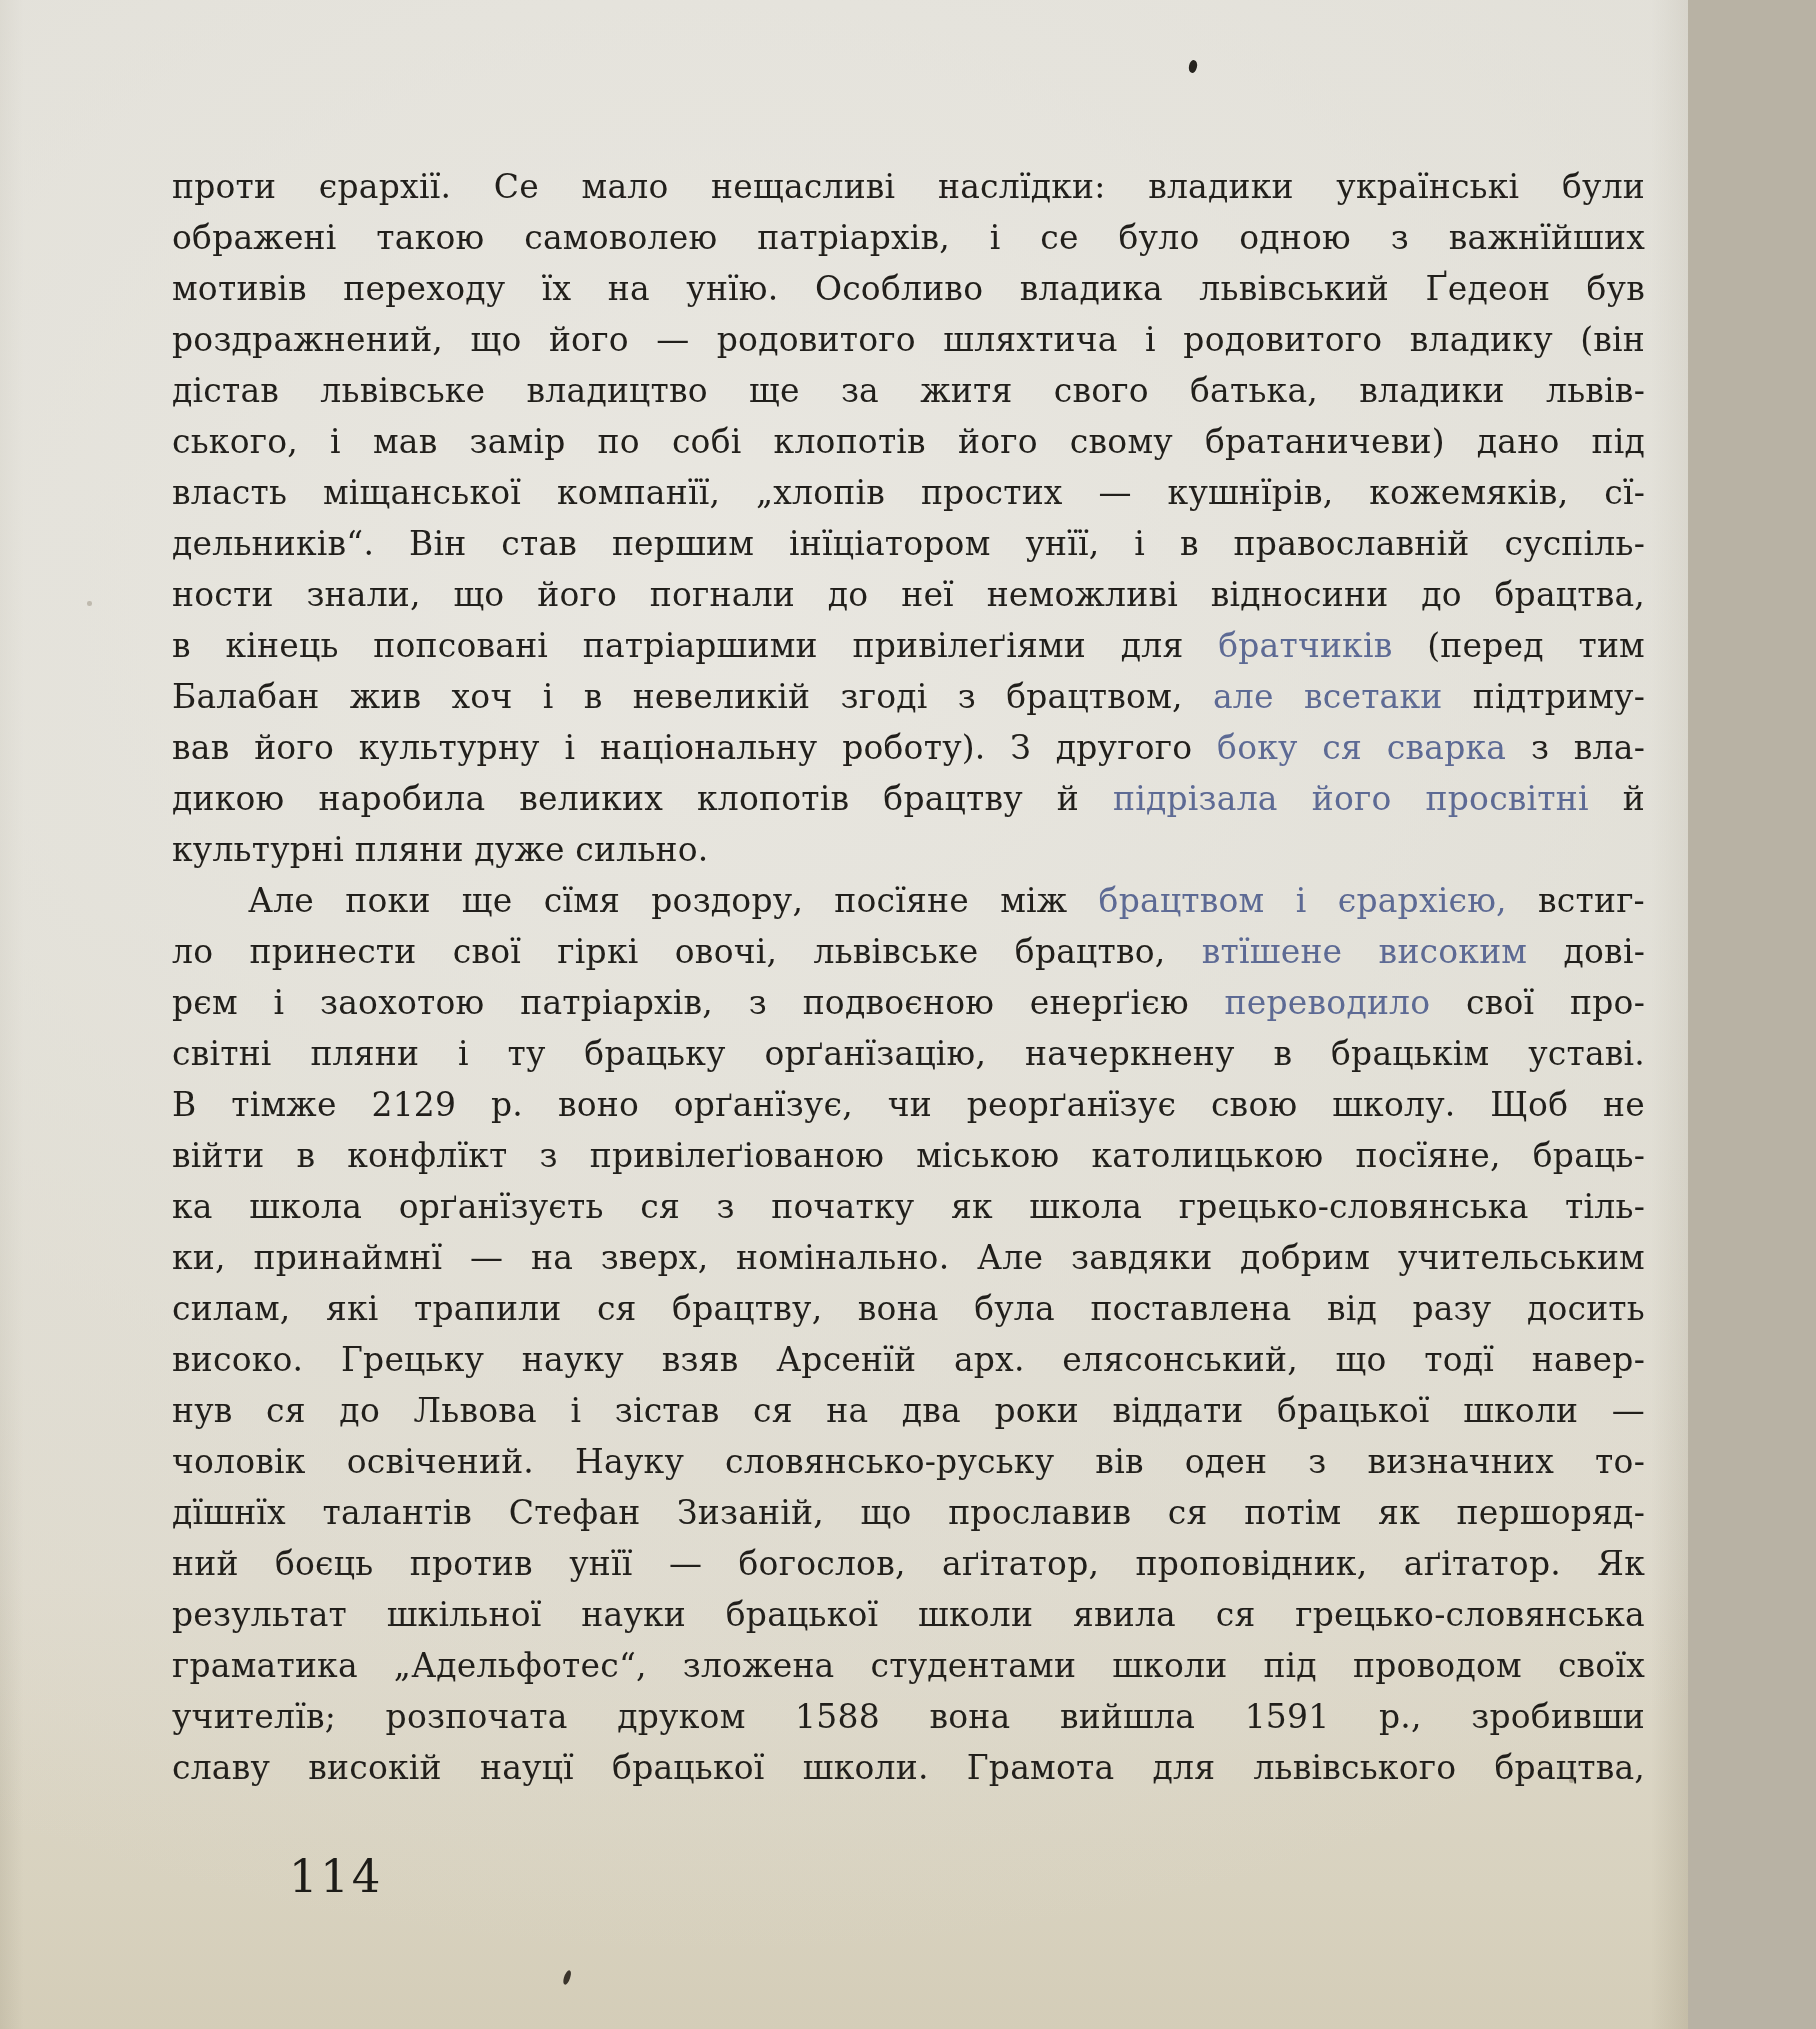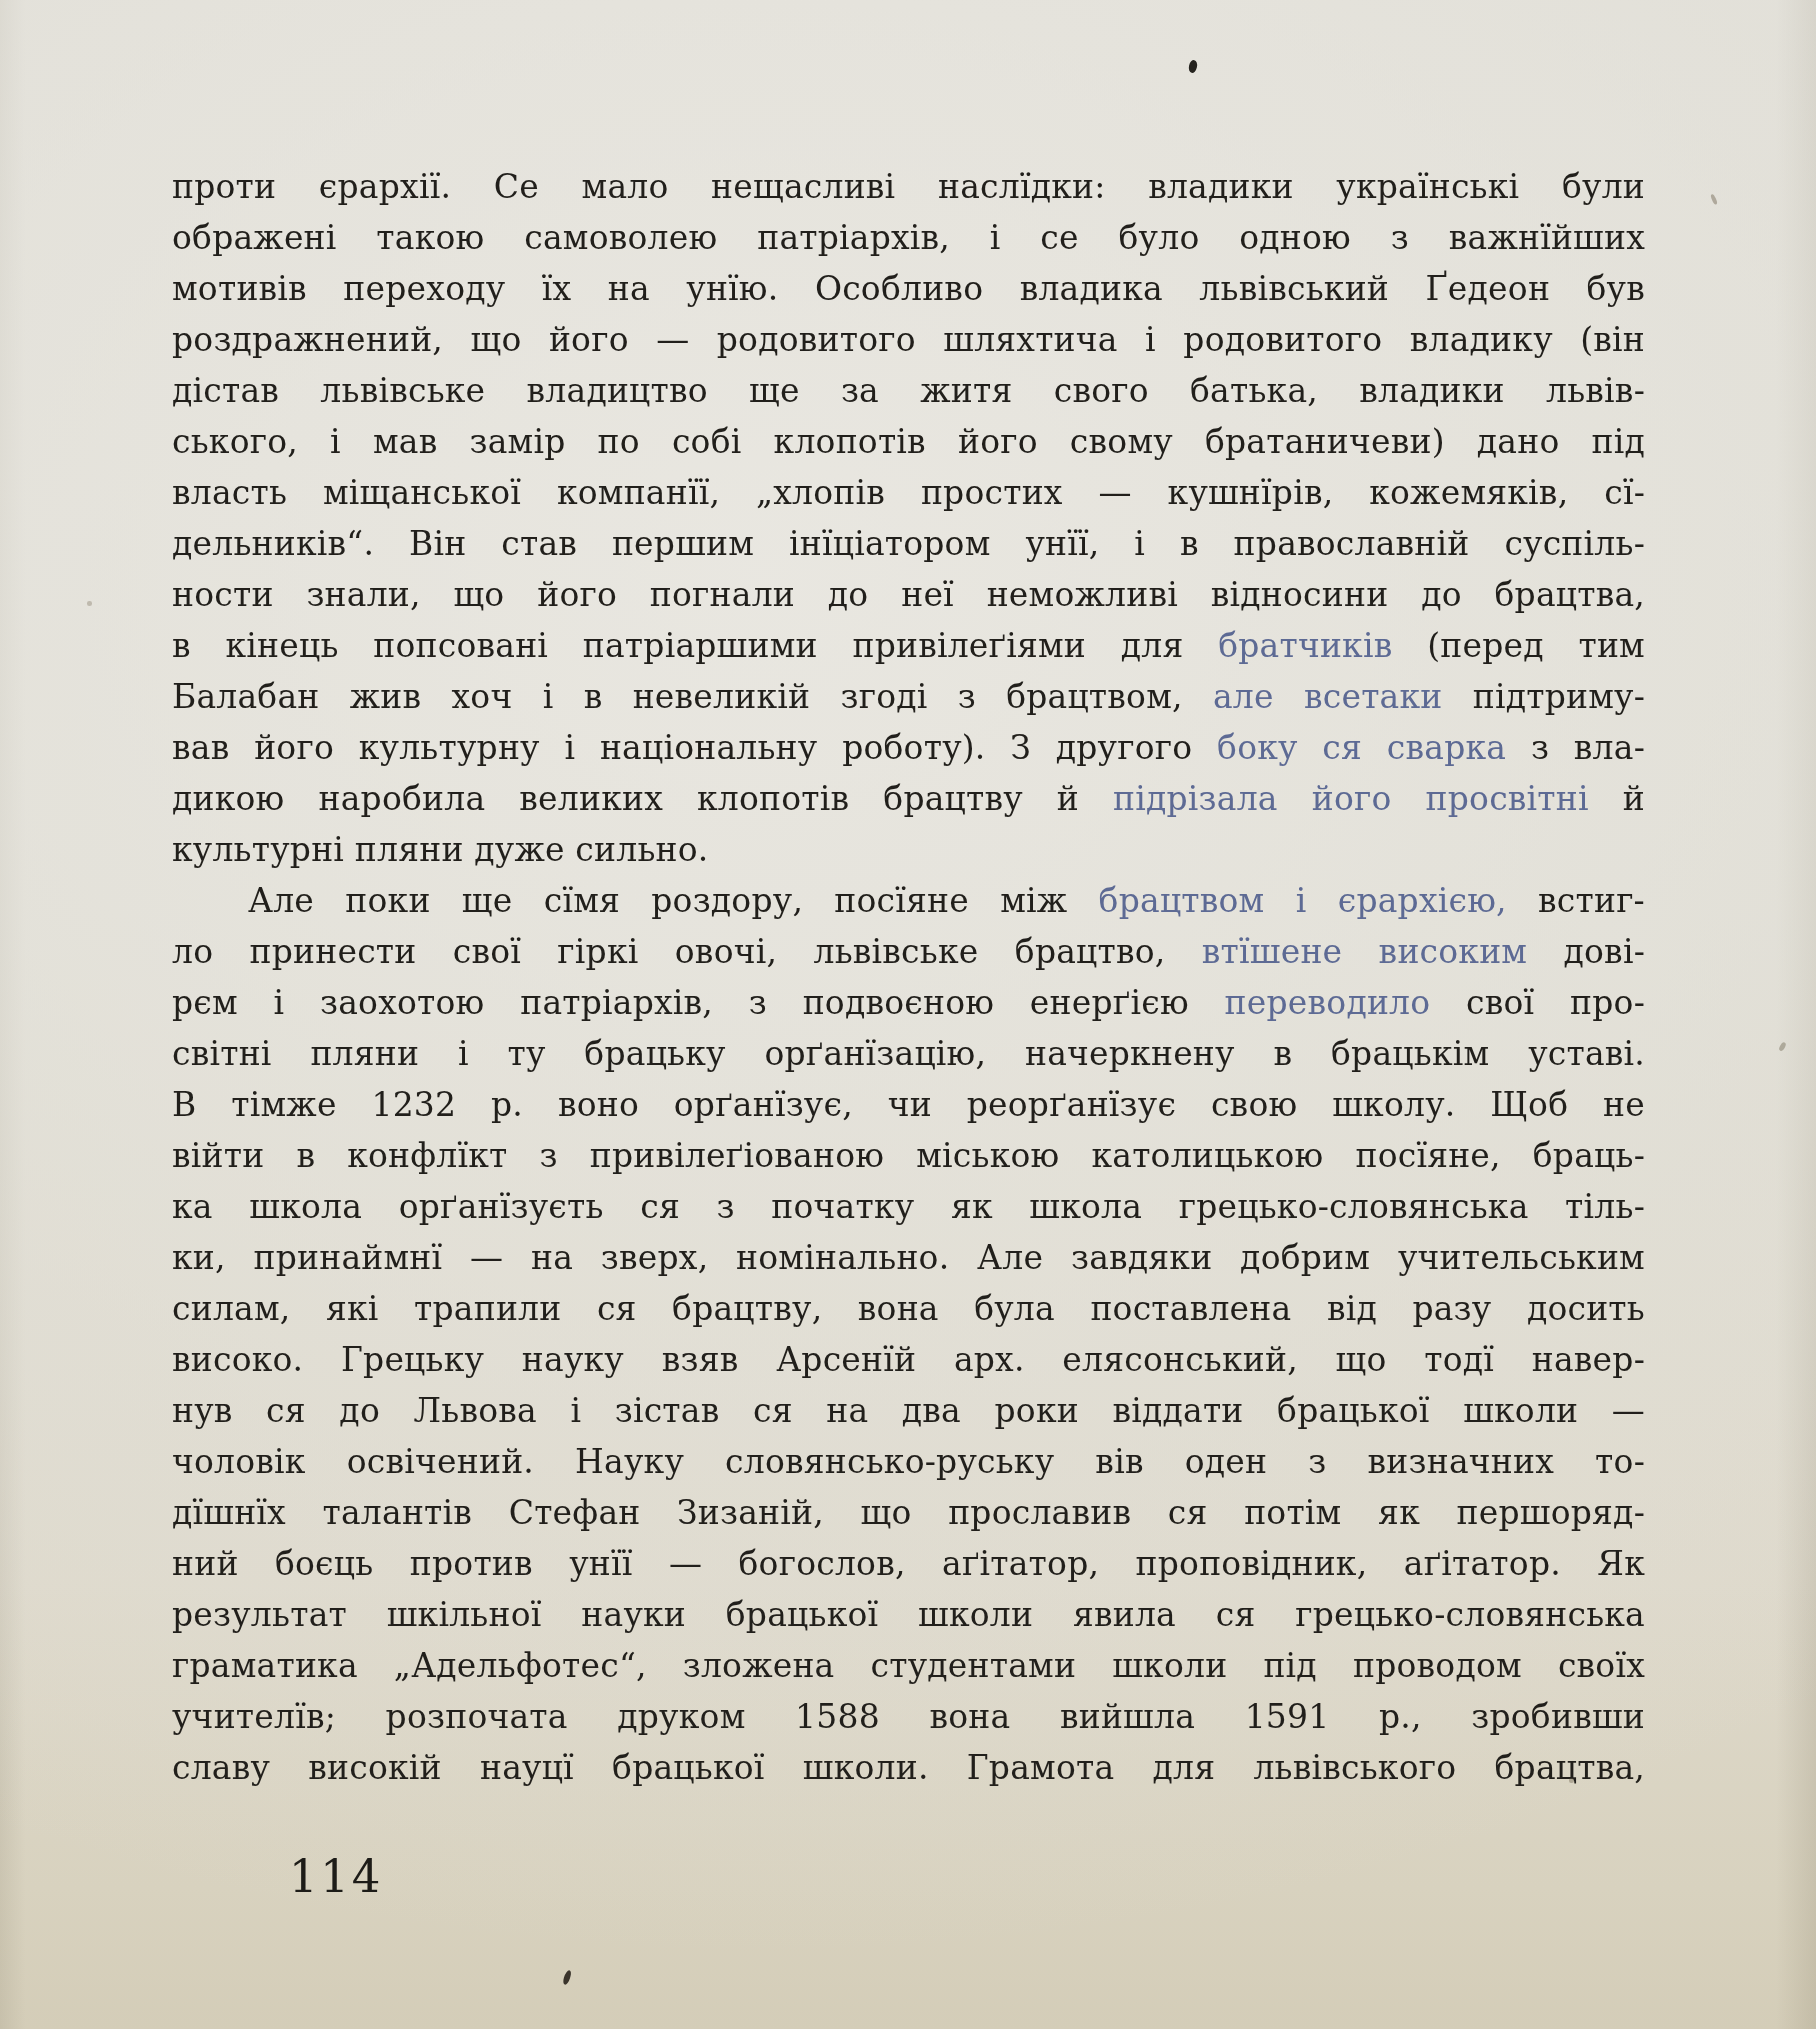--- a/index.html
+++ b/index.html
@@ -2,21 +2,21 @@
 <html lang="uk" style="font-size:14.5px"><head>
 <meta charset="utf-8">
 <style>
   html, body {
     margin: 0;
     padding: 0;
     background: #b8b2a4;
   }
   .page {
     position: relative;
-    width: 1816px;
+    width: 1688px;
     height: 2030px;
     overflow: hidden;
     font-family: "DejaVu Serif", "Liberation Serif", serif;
     background:
       radial-gradient(140% 95% at 42% 28%, rgba(234,232,226,0.85) 0%, rgba(226,224,216,0.45) 48%, rgba(0,0,0,0) 72%),
       linear-gradient(90deg, rgba(120,112,90,0.14) 0%, rgba(120,112,90,0.0) 1.4%, rgba(120,112,90,0.0) 97.8%, rgba(110,100,75,0.16) 100%),
       linear-gradient(180deg, #e3e1da 0%, #e1dfd6 45%, #ded9cb 78%, #d8d2bf 93%, #d4cdb8 100%);
   }
   
   .text-block {
@@ -114,21 +114,21 @@
         <div class="line"><span class="ink-normal">Балабан жив хоч і в невеликій згоді з брацтвом, </span><span class="ink-faded">але всетаки</span><span class="ink-normal"> підтриму-</span></div>
         <div class="line"><span class="ink-normal">вав його культурну і національну роботу). З другого </span><span class="ink-faded">боку ся сварка</span><span class="ink-normal"> з вла-</span></div>
         <div class="line"><span class="ink-normal">дикою наробила великих клопотів брацтву й </span><span class="ink-faded">підрізала його просвітні</span><span class="ink-normal"> й</span></div>
         <div class="line no-justify-last"><span class="ink-normal">культурні пляни дуже сильно.</span></div>
       </div>
       <div class="paragraph">
         <div class="line indent"><span class="ink-normal">Але поки ще сїмя роздору, посїяне між </span><span class="ink-faded">брацтвом і єрархією,</span><span class="ink-normal"> встиг-</span></div>
         <div class="line"><span class="ink-normal">ло принести свої гіркі овочі, львівське брацтво, </span><span class="ink-faded">втїшене високим</span><span class="ink-normal"> дові-</span></div>
         <div class="line"><span class="ink-normal">рєм і заохотою патріархів, з подвоєною енерґією </span><span class="ink-faded">переводило</span><span class="ink-normal"> свої про-</span></div>
         <div class="line"><span class="ink-normal">світні пляни і ту брацьку орґанїзацію, начеркнену в брацькім уставі.</span></div>
-        <div class="line"><span class="ink-normal">В тімже 1232 р. воно орґанїзує, чи реорґанїзує свою школу. Щоб не</span></div>
+        <div class="line"><span class="ink-normal">В тімже 2129 р. воно орґанїзує, чи реорґанїзує свою школу. Щоб не</span></div>
         <div class="line"><span class="ink-normal">війти в конфлїкт з привілеґіованою міською католицькою посїяне, браць-</span></div>
         <div class="line"><span class="ink-normal">ка школа орґанїзуєть ся з початку як школа грецько-словянська тіль-</span></div>
         <div class="line"><span class="ink-normal">ки, принаймнї — на зверх, номінально. Але завдяки добрим учительським</span></div>
         <div class="line"><span class="ink-normal">силам, які трапили ся брацтву, вона була поставлена від разу досить</span></div>
         <div class="line"><span class="ink-normal">високо. Грецьку науку взяв Арсенїй арх. елясонський, що тодї навер-</span></div>
         <div class="line"><span class="ink-normal">нув ся до Львова і зістав ся на два роки віддати брацької школи —</span></div>
         <div class="line"><span class="ink-normal">чоловік освічений. Науку словянсько-руську вів оден з визначних то-</span></div>
         <div class="line"><span class="ink-normal">дїшнїх талантів Стефан Зизаній, що прославив ся потім як першоряд-</span></div>
         <div class="line"><span class="ink-normal">ний боєць против унїї — богослов, аґітатор, проповідник, аґітатор. Як</span></div>
         <div class="line"><span class="ink-normal">результат шкільної науки брацької школи явила ся грецько-словянська</span></div>

